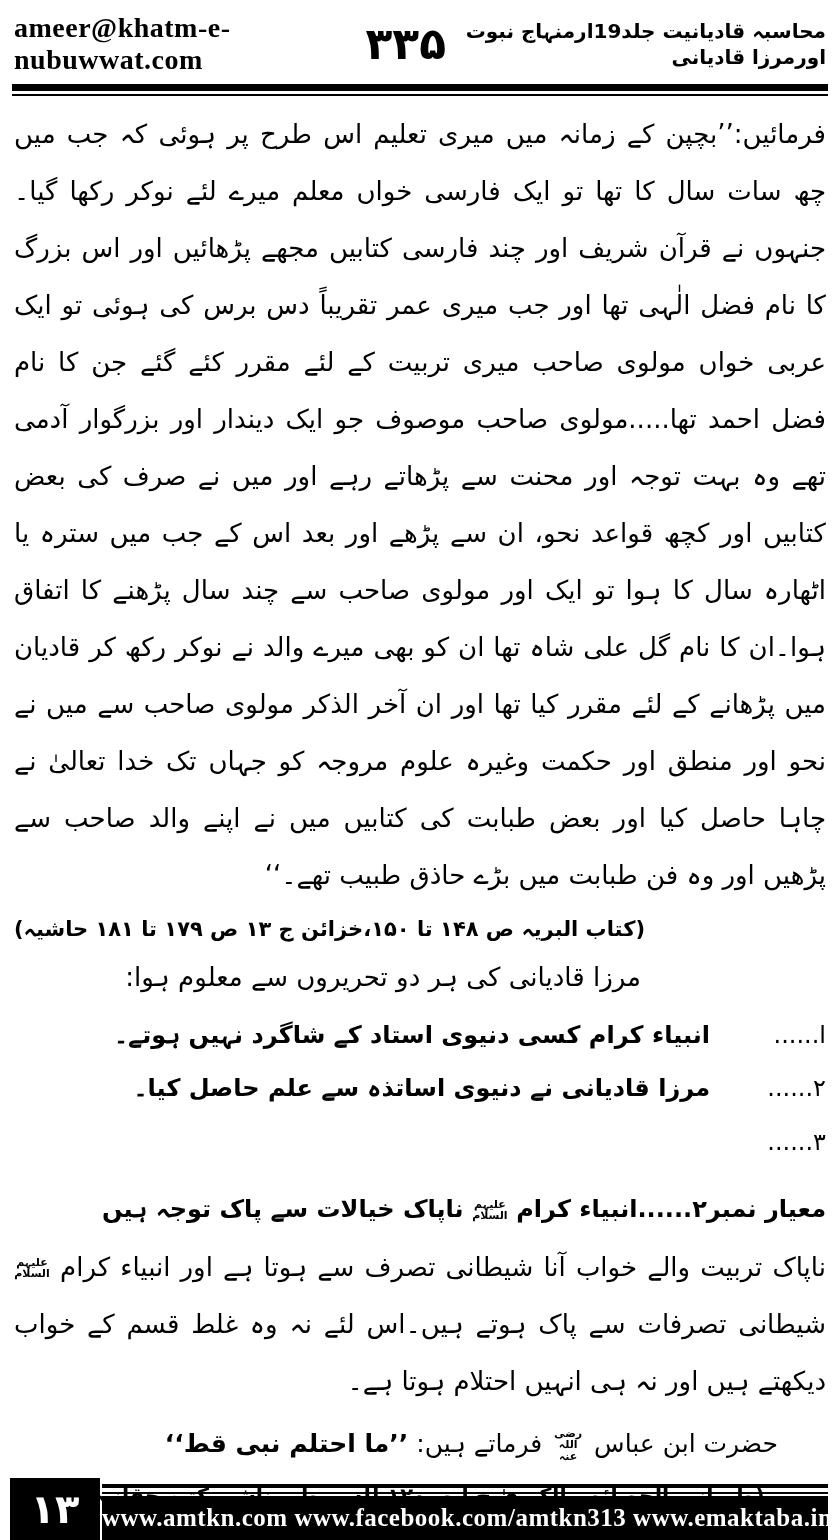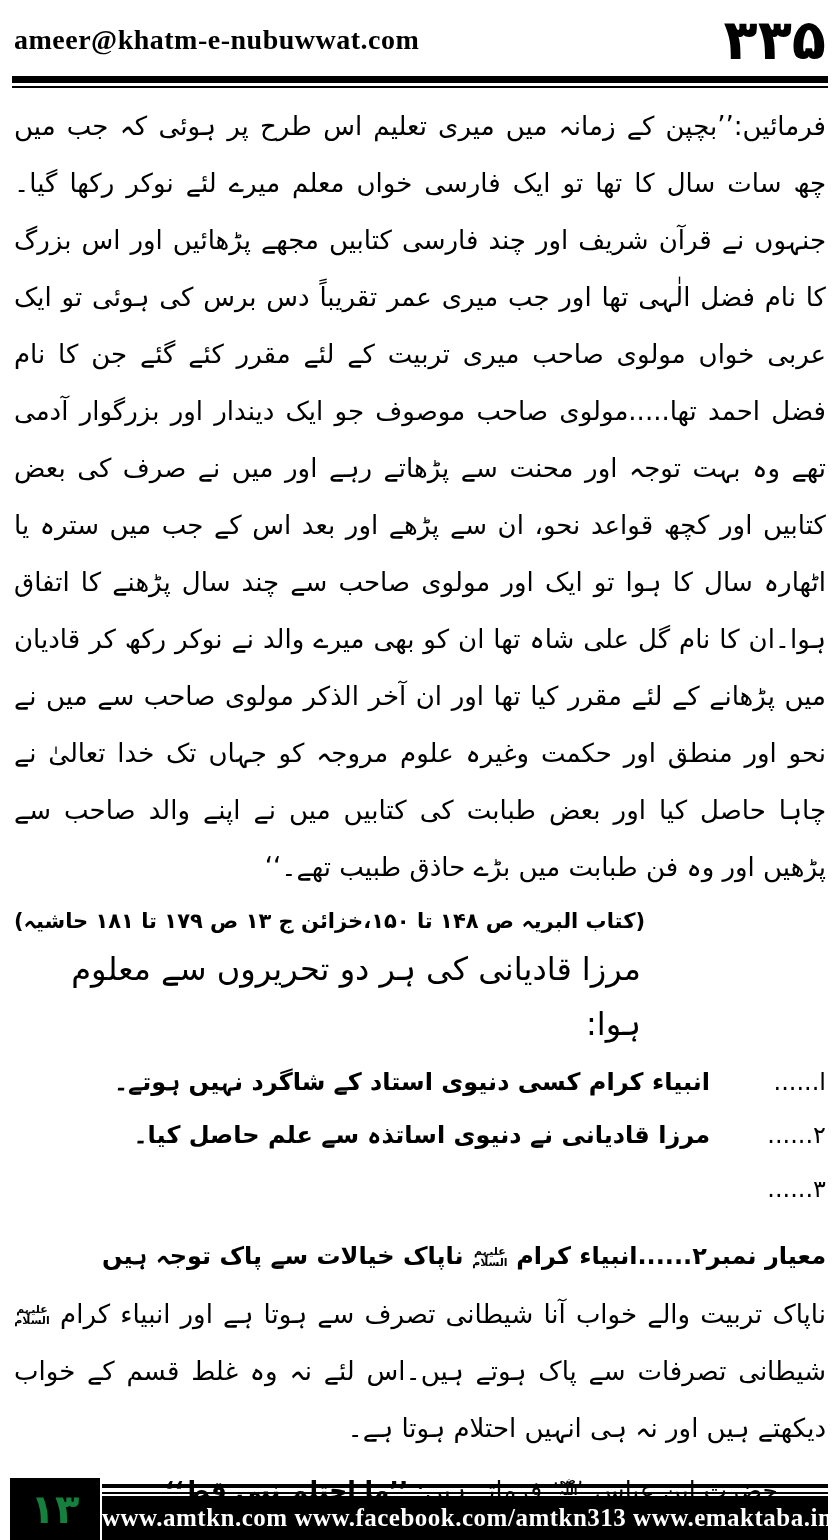--- a/index.html
+++ b/index.html
@@ -4,57 +4,58 @@
 <style>
   html,body{margin:0;padding:0;}
   .page{
     position:relative; width:840px; height:1540px; background:#fff; color:#000;
     font-family:"DejaVu Sans",sans-serif; overflow:hidden; margin:0 auto;
   }
   
   .header{display:flex; align-items:center; justify-content:space-between;
     padding:12px 14px 2px 14px; direction:ltr;}
   .email{font-family:"Liberation Serif",serif; font-weight:bold; font-size:28px; letter-spacing:.5px;}
-  .pagenum{font-size:56px; font-weight:bold; line-height:1; direction:rtl; }
+  .pagenum{font-size:44px; font-weight:bold; line-height:1; direction:rtl; }
   .title-ur{direction:rtl; font-size:20px; font-weight:bold; text-align:right; max-width:380px; line-height:1.3;}
   .header-rule{margin:6px 12px 0 12px; border-top:7px solid #000; border-bottom:2px solid #000; height:3px;}
   
   .content{direction:rtl; padding:10px 14px 0 14px;}
   .para{font-size:26px; line-height:57px; text-align:justify; margin:0;}
   .ref{direction:rtl; text-align:left; font-size:21px; line-height:1.5; margin:10px 0 4px 0; font-weight:bold;}
-  .intro{font-size:32px; line-height:55px; margin:2px 185px 0 0; text-align:right;}
+  .intro{font-size:26px; line-height:55px; margin:2px 185px 0 0; text-align:right;}
   .list{margin:0; padding:0;}
   .list-row{display:flex; align-items:baseline; font-size:24px; line-height:1.9; margin-top:8px;}
   .li-marker{flex:none; width:80px; letter-spacing:1px;}
   .li-text{flex:1; margin-right:36px; text-align:right;font-weight:bold;}
   .heading{font-size:24px; font-weight:bold; white-space:nowrap; overflow:hidden;
     margin:22px 0 6px 0; text-align:right; letter-spacing:-.3px; line-height:1.9;}
   .honorific{display:inline-block; font-size:11px; font-weight:bold; max-width:36px;
     line-height:1.05; vertical-align:middle; white-space:normal; text-align:center;}
   .hadith{font-size:25px; line-height:55px; margin:6px 48px 0 0; white-space:nowrap; overflow:hidden;}
   .hadith .quote{font-weight:bold;}
   
   .footer{position:absolute; left:0; right:0; bottom:0; height:64px;}
   .footer-num{position:absolute; left:10px; bottom:0; width:90px; height:62px; background:#000;
-    color:#15803d; display:flex; align-items:center; justify-content:center;
+    color:#ffffff; display:flex; align-items:center; justify-content:center;
     font-size:40px; font-weight:bold; direction:rtl;}
   .footer-right{position:absolute; left:102px; right:12px; bottom:0;}
   .footer-rules{border-top:4px solid #000; height:4px; border-bottom:2px solid #000; margin-bottom:2px;}
   .url-bar{background:#000; color:#fff; height:44px; line-height:44px; text-align:center;
     font-family:"Liberation Serif",serif; font-weight:bold; font-size:25px; letter-spacing:.5px;
     white-space:nowrap; overflow:hidden;}
 </style>
 </head>
 <body>
 
 <div class="page">
 
   <div class="header">
     <span class="email">ameer@khatm-e-nubuwwat.com</span>
     <span class="pagenum">۳۳۵</span>
+    <span class="title-ur">محاسبہ قادیانیت جلد19ارمنہاج نبوت اورمرزا قادیانی</span>
   </div>
   <div class="header-rule"></div>
 
   <div class="content">
 
     <p class="para">فرمائیں:’’بچپن کے زمانہ میں میری تعلیم اس طرح پر ہوئی کہ جب میں چھ سات سال کا تھا تو ایک فارسی خواں معلم میرے لئے نوکر رکھا گیا۔جنہوں نے قرآن شریف اور چند فارسی کتابیں مجھے پڑھائیں اور اس بزرگ کا نام فضل الٰہی تھا اور جب میری عمر تقریباً دس برس کی ہوئی تو ایک عربی خواں مولوی صاحب میری تربیت کے لئے مقرر کئے گئے جن کا نام فضل احمد تھا.....مولوی صاحب موصوف جو ایک دیندار اور بزرگوار آدمی تھے وہ بہت توجہ اور محنت سے پڑھاتے رہے اور میں نے صرف کی بعض کتابیں اور کچھ قواعد نحو، ان سے پڑھے اور بعد اس کے جب میں سترہ یا اٹھارہ سال کا ہوا تو ایک اور مولوی صاحب سے چند سال پڑھنے کا اتفاق ہوا۔ان کا نام گل علی شاہ تھا ان کو بھی میرے والد نے نوکر رکھ کر قادیان میں پڑھانے کے لئے مقرر کیا تھا اور ان آخر الذکر مولوی صاحب سے میں نے نحو اور منطق اور حکمت وغیرہ علوم مروجہ کو جہاں تک خدا تعالیٰ نے چاہا حاصل کیا اور بعض طبابت کی کتابیں میں نے اپنے والد صاحب سے پڑھیں اور وہ فن طبابت میں بڑے حاذق طبیب تھے۔‘‘</p>
 
     <div class="ref">(کتاب البریہ ص ۱۴۸ تا ۱۵۰،خزائن ج ۱۳ ص ۱۷۹ تا ۱۸۱ حاشیہ)</div>
 
     <div class="intro">مرزا قادیانی کی ہر دو تحریروں سے معلوم ہوا:</div>

